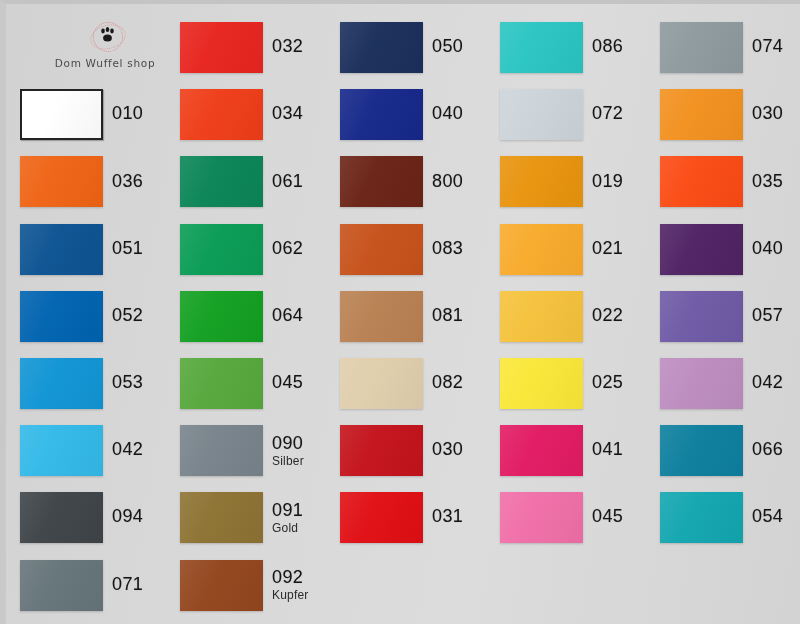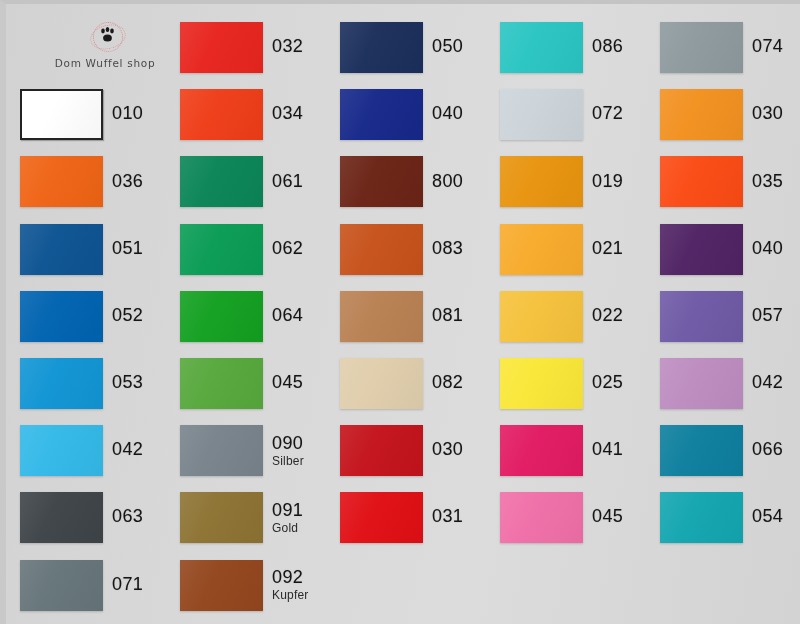--- a/index.html
+++ b/index.html
@@ -391,21 +391,21 @@
     <div class="cell">
       <div class="swatch" style="background:#0d7f9e;"></div>
       <div class="labels">
         <div class="code">066</div>
         <div class="sub"></div>
       </div>
     </div>
     <div class="cell">
       <div class="swatch" style="background:#3e4448;"></div>
       <div class="labels">
-        <div class="code">063</div>
+        <div class="code">094</div>
         <div class="sub"></div>
       </div>
     </div>
     <div class="cell">
       <div class="swatch" style="background:#8d7333;"></div>
       <div class="labels">
         <div class="code">091</div>
         <div class="sub">Gold</div>
       </div>
     </div>

